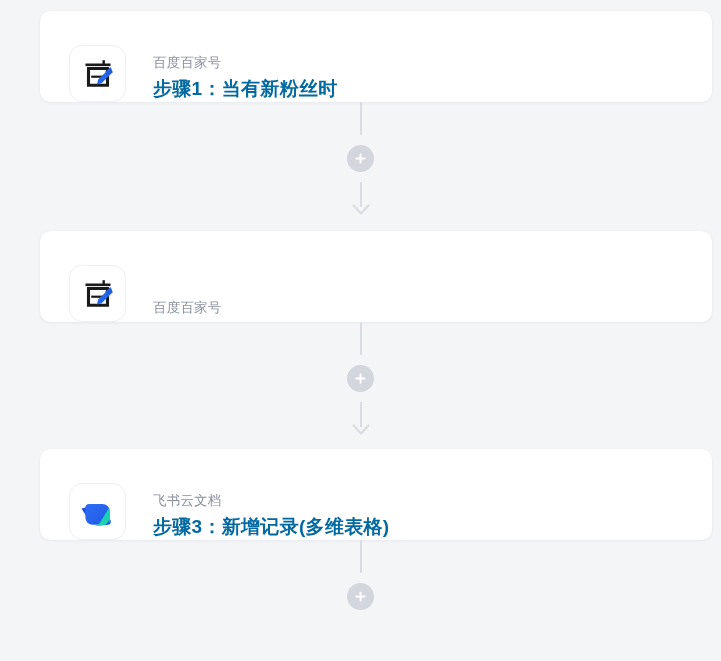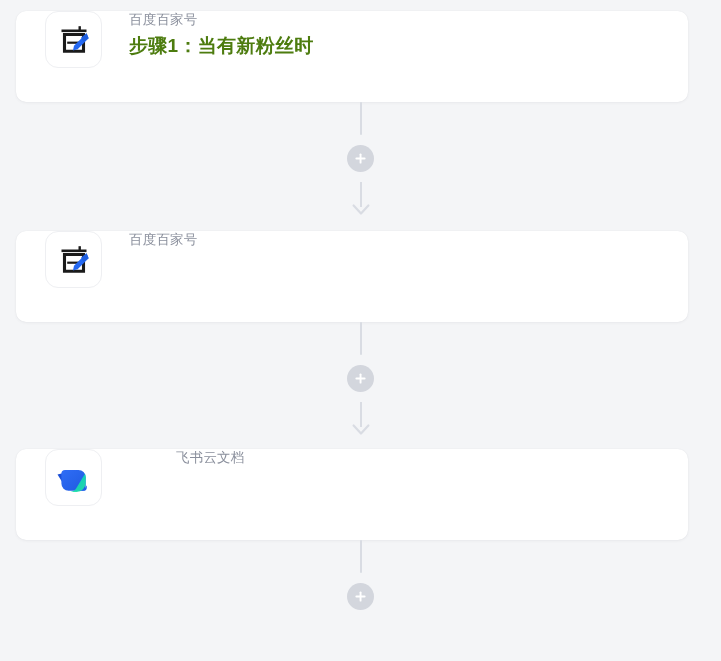--- a/index.html
+++ b/index.html
@@ -17,36 +17,36 @@
   .flow {
     position: relative;
     width: 721px;
     height: 661px;
     box-sizing: border-box;
   }
 
   
   .step-card {
     position: absolute;
-    left: 16px;
+    left: 40px;
     width: 672px;
     height: 91px;
     background: #ffffff;
     border-radius: 10px;
     box-shadow: 0 1px 3px rgba(60, 66, 87, 0.06),
                 0 0 1px rgba(60, 66, 87, 0.10);
     display: flex;
-    align-items: flex-start;
+    align-items: flex-end;
     box-sizing: border-box;
     padding-left: 29px;
   }
 
   .card-1 { top: 11px; }
   .card-2 { top: 231px; }
-  .card-3 { top: 449px; gap: 47px; }
+  .card-3 { top: 449px; }
 
   
   .icon-tile {
     width: 57px;
     height: 57px;
     border-radius: 13px;
     background: #ffffff;
     border: 1px solid #eeeff2;
     display: flex;
     align-items: center;
@@ -72,21 +72,21 @@
     color: #8a8f9c;
     line-height: 1.35;
     letter-spacing: 0.2px;
     margin-bottom: 5px;
     white-space: nowrap;
   }
 
   .step-title {
     font-size: 19px;
     font-weight: bold;
-    color: #4d7c0f;
+    color: #0369a1;
     line-height: 1.3;
     letter-spacing: 0.3px;
     white-space: nowrap;
   }
 
   
   .connector {
     position: absolute;
     left: 0;
     width: 721px;
@@ -226,20 +226,21 @@
 
         <path d="M11.0 12.0 h13.5 a7.2 7.2 0 0 1 7.2 7.2 v10.0 a3.6 3.6 0 0 1 -3.6 3.6 h-13.5 a7.2 7.2 0 0 1 -7.2 -7.2 v-10.0 a3.6 3.6 0 0 1 3.6 -3.6 z" fill="url(#lkA)"></path>
 
         <path d="M31.7 19.4 v5.6 a9.0 9.0 0 0 1 -9.0 9.0 h-6.0 a8.4 8.4 0 0 0 5.1 -3.1 L31.0 15.8 a7.2 7.2 0 0 1 0.7 3.6 z" fill="url(#lkB)" opacity="0.92"></path>
 
         <path d="M23.8 32.8 h5.6 a3.4 3.4 0 0 0 3.4 -3.4 v-2.2 a9.1 9.1 0 0 1 -9.0 5.6 z" fill="#1f63ea"></path>
       </svg>
     </div>
     <div class="card-text">
       <div class="app-name">飞书云文档</div>
+      <div class="step-title">步骤3：新增记录(多维表格)</div>
     </div>
   </div>
 
   <div class="connector connector-3">
     <div class="conn-line conn-line-top"></div>
     <div class="plus-btn">
       <svg width="13" height="13" viewBox="0 0 13 13" aria-hidden="true">
         <rect x="5.6" y="1.4" width="1.9" height="10.2" rx="0.9" fill="#ffffff"></rect>
         <rect x="1.4" y="5.6" width="10.2" height="1.9" rx="0.9" fill="#ffffff"></rect>
       </svg>

